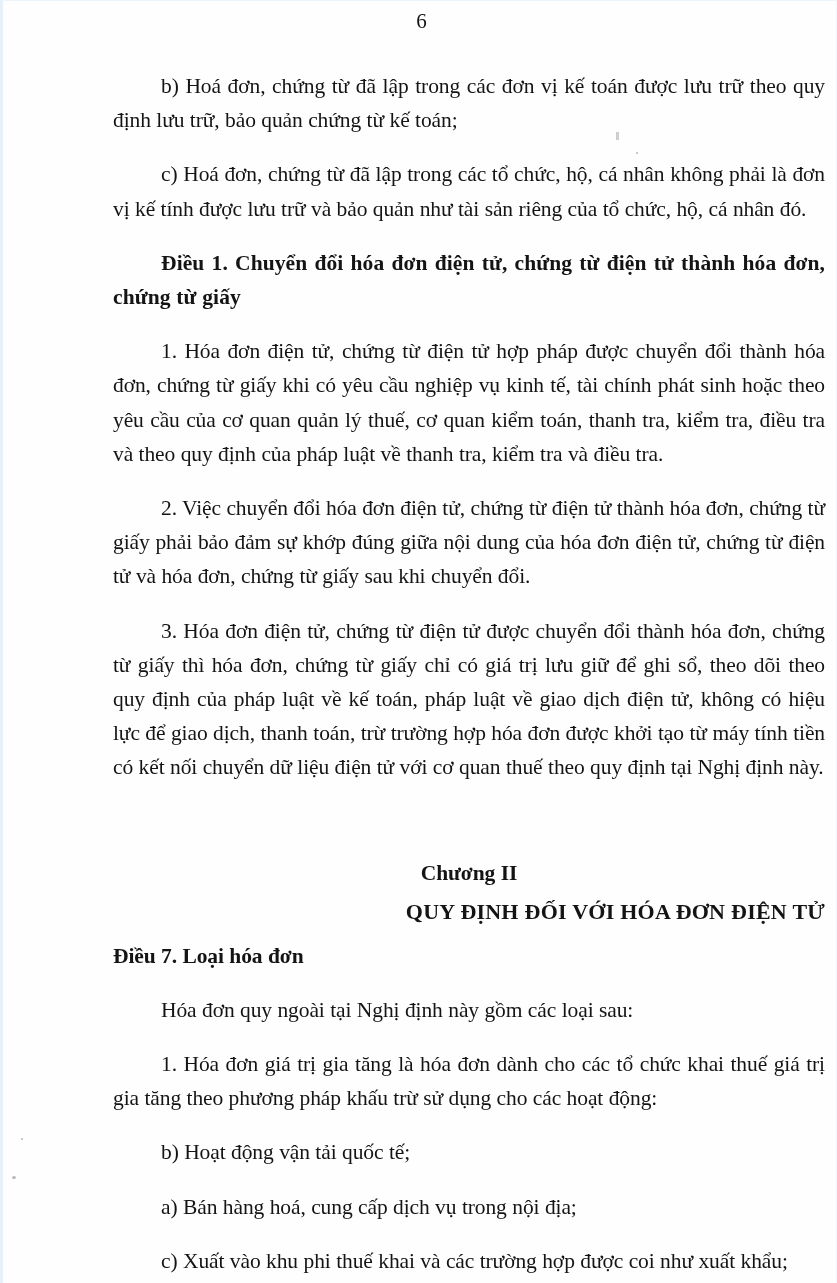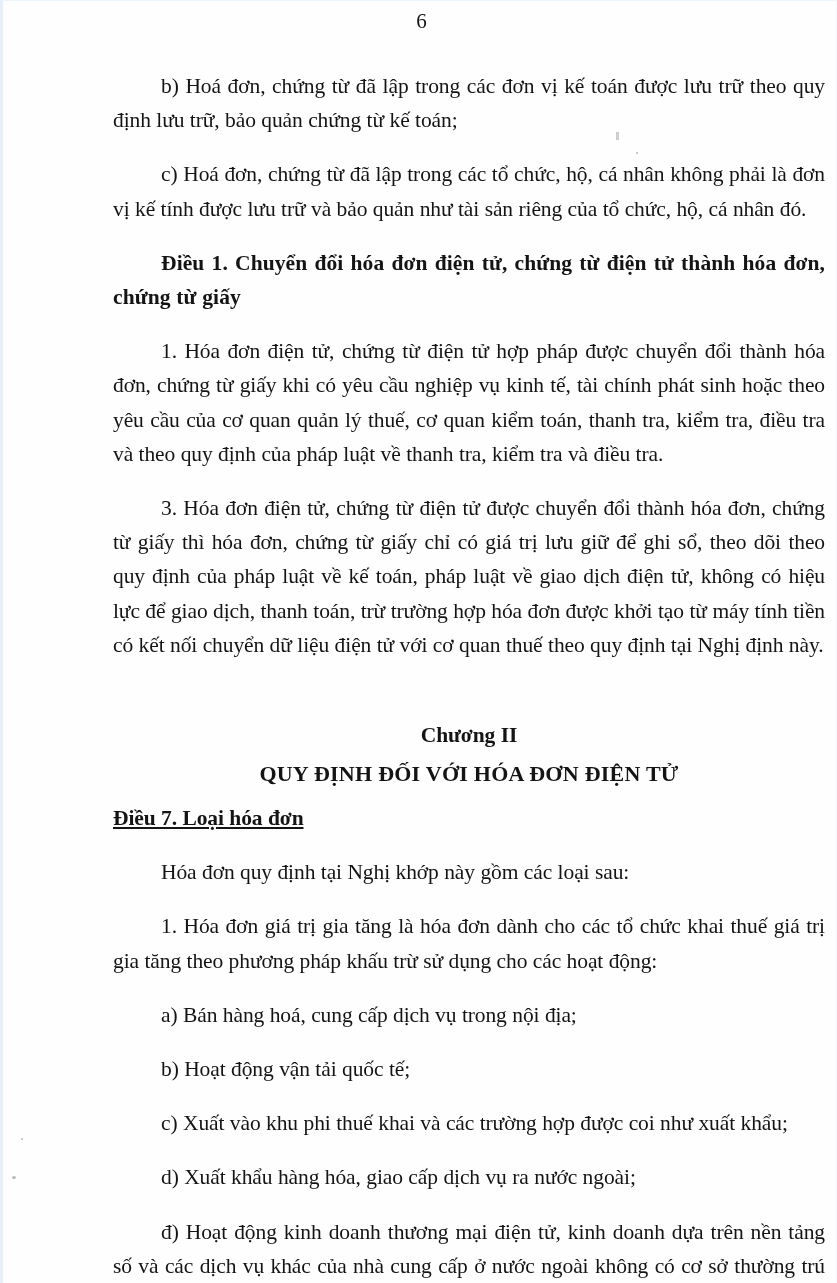--- a/index.html
+++ b/index.html
@@ -48,44 +48,43 @@
     letter-spacing: -0.1px;
     word-spacing: 0.2px;
   }
   p.gap { margin-top: 20px; }
   p.bold {
     font-weight: bold;
     letter-spacing: 0.1px;
   }
   p.bold.hang { text-indent: 48px; }
   .chapter-block {
-    margin-top: 54px;
+    margin-top: 69px;
   }
   .chapter-title {
     font-weight: bold;
     font-size: 21.5px;
     line-height: 38px;
     text-align: center;
     text-indent: 0;
   }
   .chapter-subtitle {
     font-weight: bold;
     font-size: 22px;
     line-height: 40px;
-    text-align: center;
+    text-align: right;
     text-indent: 0;
     letter-spacing: 0.2px;
   }
   .article-heading {
     font-weight: bold;
     font-size: 21.5px;
     line-height: 34.2px;
     text-indent: 0;
     margin-top: 7px;
-    text-decoration: underline;
   }
   .speck {
     position: absolute;
     background: #b9b9b9;
     width: 2px;
     height: 2px;
     border-radius: 50%;
   }
   .speck.s1 { left: 613px; top: 131px; width: 3px; height: 8px; background: #cfcfcf; border-radius: 0; }
   .speck.s2 { left: 633px; top: 151px; }
@@ -108,37 +107,38 @@
 
 
     <p class="gap">b) Hoá đơn, chứng từ đã lập trong các đơn vị kế toán được lưu trữ theo quy định lưu trữ, bảo quản chứng từ kế toán;</p>
 
     <p class="gap">c) Hoá đơn, chứng từ đã lập trong các tổ chức, hộ, cá nhân không phải là đơn vị kế tính được lưu trữ và bảo quản như tài sản riêng của tổ chức, hộ, cá nhân đó.</p>
 
     <p class="bold hang gap">Điều 1. Chuyển đổi hóa đơn điện tử, chứng từ điện tử thành hóa đơn, chứng từ giấy</p>
 
     <p class="gap">1. Hóa đơn điện tử, chứng từ điện tử hợp pháp được chuyển đổi thành hóa đơn, chứng từ giấy khi có yêu cầu nghiệp vụ kinh tế, tài chính phát sinh hoặc theo yêu cầu của cơ quan quản lý thuế, cơ quan kiểm toán, thanh tra, kiểm tra, điều tra và theo quy định của pháp luật về thanh tra, kiểm tra và  điều tra.</p>
 
+    <p class="gap">2. Việc chuyển đổi hóa đơn điện tử, chứng từ điện tử thành hóa đơn, chứng từ giấy phải bảo đảm sự khớp đúng giữa nội dung của hóa đơn điện tử, chứng từ điện tử và hóa đơn, chứng từ giấy sau khi chuyển đổi.</p>
 
     <p class="gap">3. Hóa đơn điện tử, chứng từ điện tử được chuyển đổi thành hóa đơn, chứng từ giấy thì hóa đơn, chứng từ giấy chỉ có giá trị lưu giữ để ghi sổ, theo dõi theo quy định của pháp luật về kế toán, pháp luật về giao dịch điện tử, không có hiệu lực để giao dịch, thanh toán, trừ trường hợp hóa đơn được khởi tạo từ máy tính tiền có kết nối chuyển dữ liệu điện tử với cơ quan thuế theo quy định tại Nghị định này.</p>
 
     <div class="chapter-block">
       <p class="chapter-title">Chương II</p>
       <p class="chapter-subtitle">QUY ĐỊNH ĐỐI VỚI HÓA ĐƠN ĐIỆN TỬ</p>
     </div>
 
     <p class="article-heading">Điều 7. Loại hóa đơn</p>
 
-    <p class="gap">Hóa đơn quy định tại Nghị khớp này gồm các loại sau:</p>
+    <p class="gap">Hóa đơn quy ngoài tại Nghị định này gồm các loại sau:</p>
 
     <p class="gap">1. Hóa đơn giá trị gia tăng là hóa đơn dành cho các tổ chức khai thuế giá trị gia tăng theo phương pháp khấu trừ sử dụng cho các hoạt động:</p>
 
+    <p class="gap">b) Hoạt động vận tải quốc tế;</p>
+
     <p class="gap">a) Bán hàng hoá, cung cấp dịch vụ trong nội địa;</p>
-
-    <p class="gap">b) Hoạt động vận tải quốc tế;</p>
 
     <p class="gap">c) Xuất vào khu phi thuế khai và các trường hợp được coi như xuất khẩu;</p>
 
     <p class="gap">d) Xuất khẩu hàng hóa, giao cấp dịch vụ ra nước ngoài;</p>
 
     <p class="gap">đ) Hoạt động kinh doanh thương mại điện tử, kinh doanh dựa trên nền tảng số và các dịch vụ khác của nhà cung cấp ở nước ngoài không có cơ sở thường trú tại Việt Nam.</p>
 
   </div>
 </div>
 

